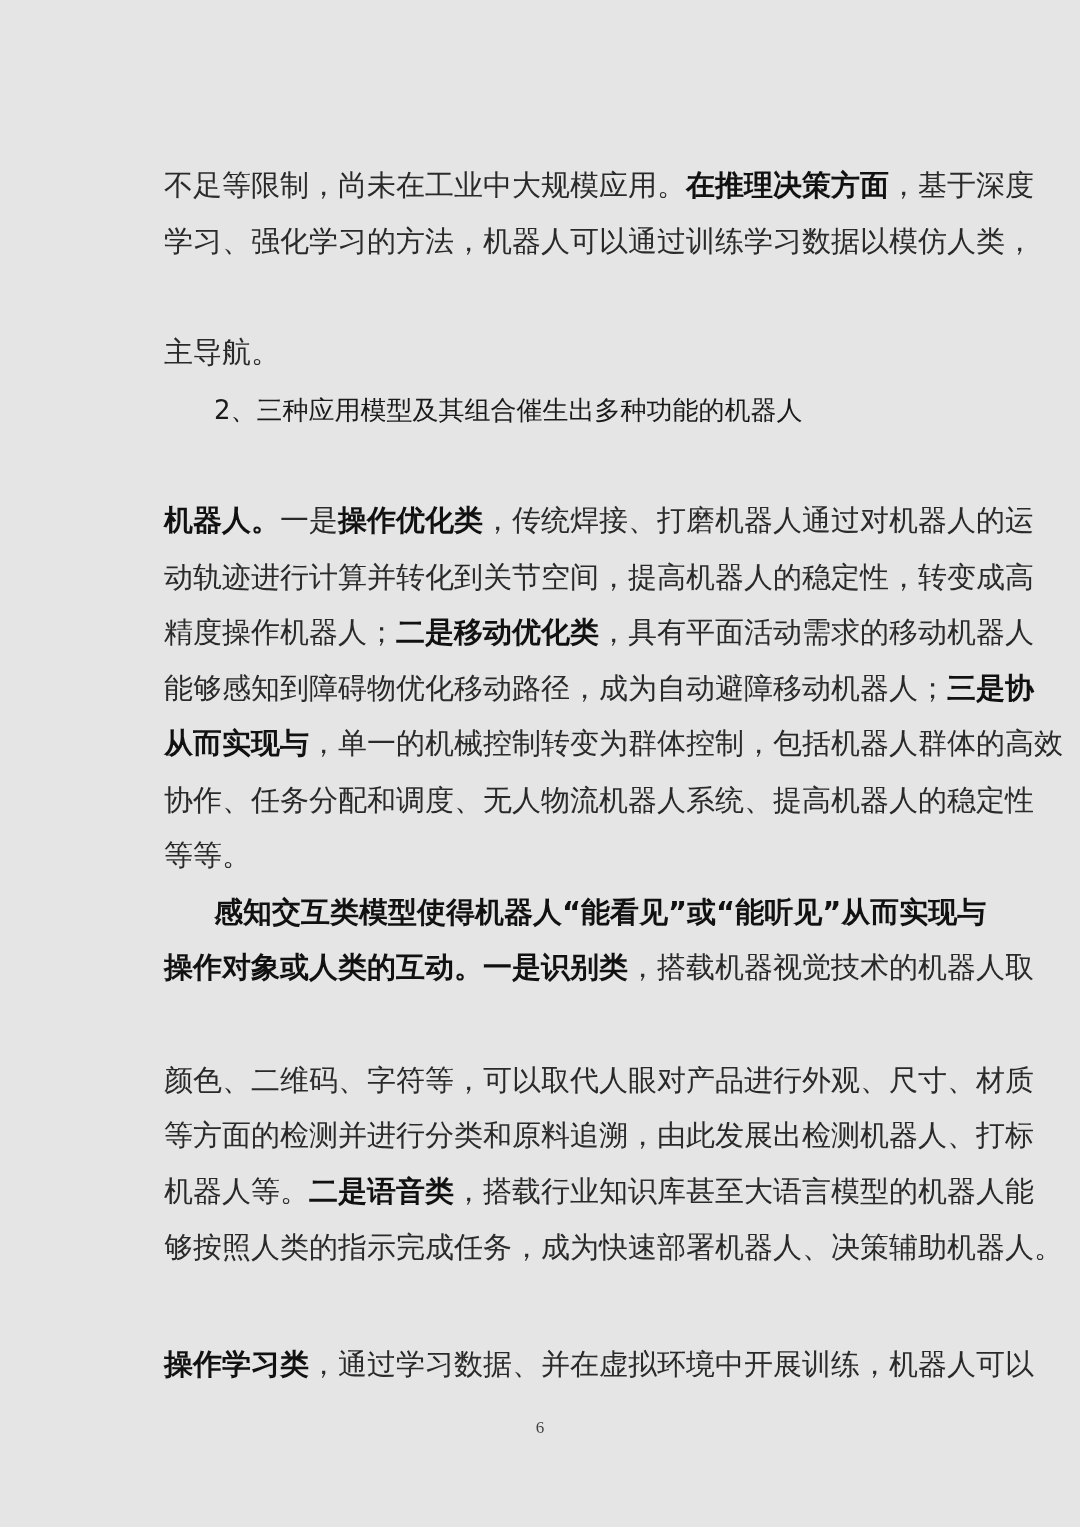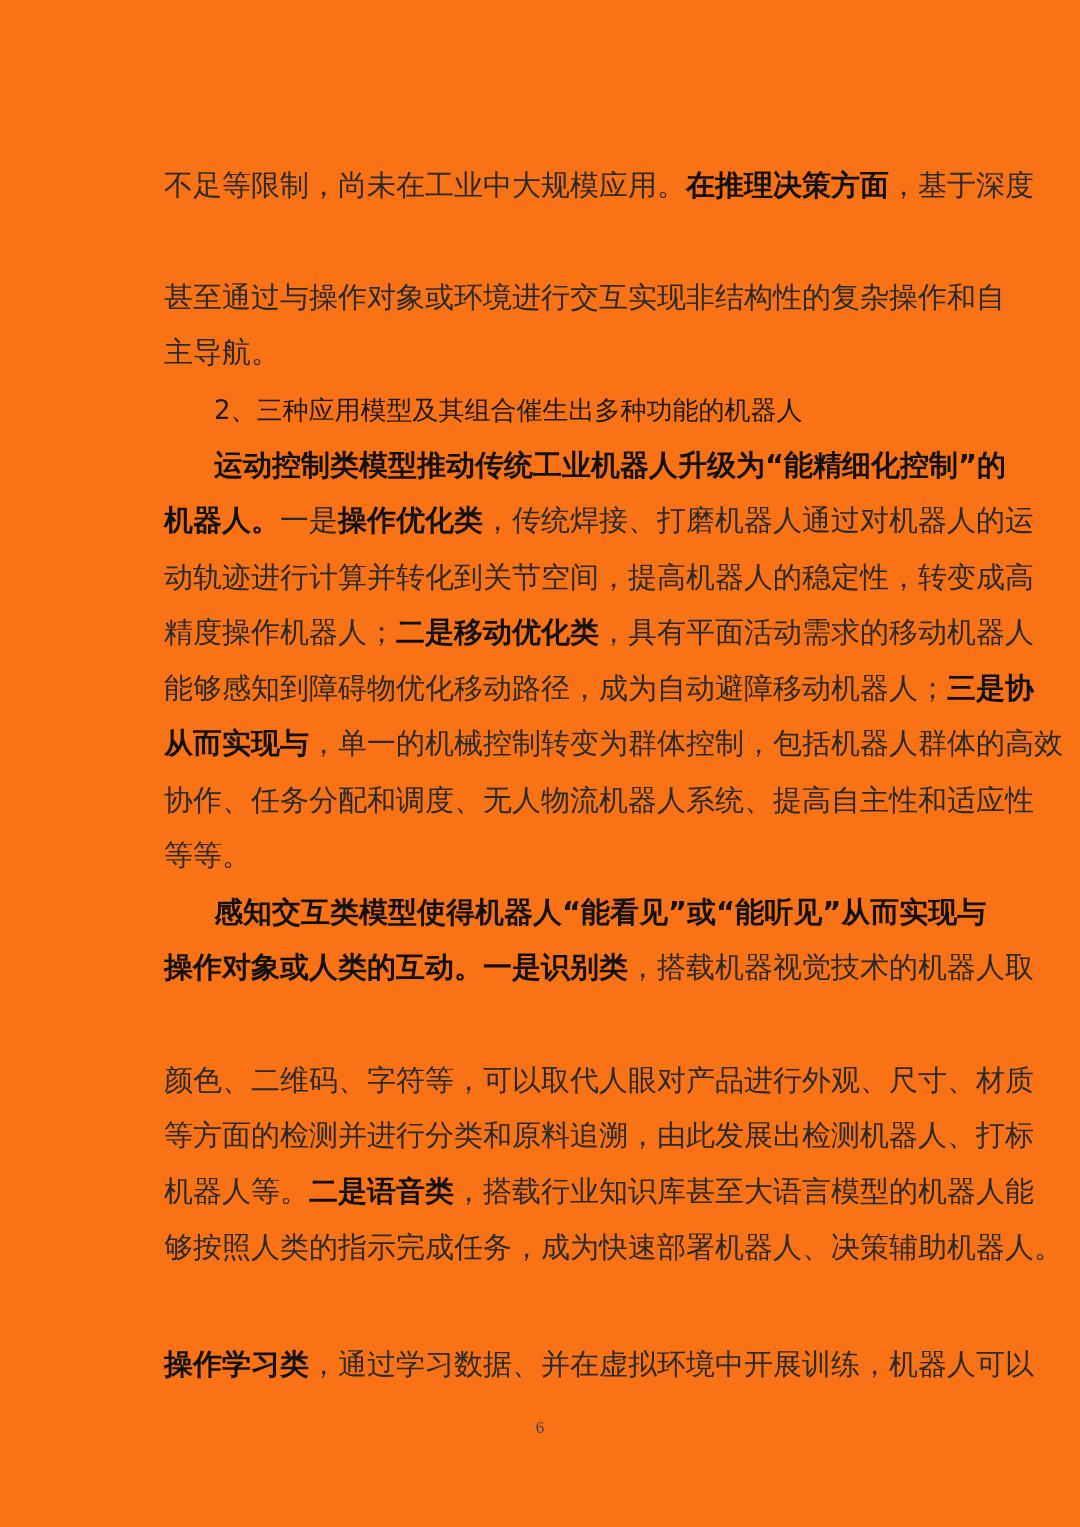--- a/index.html
+++ b/index.html
@@ -13,21 +13,21 @@
       position: relative;
       overflow: hidden;
       font-family: "DejaVu Serif", "Liberation Serif", serif;
       color: #222;
     }
     .page {
       position: absolute;
       left: 0; top: 0;
       width: 1080px;
       height: 1527px;
-      background: #f97316;
+      background: #e5e5e5;
     }
     .line {
       position: absolute;
       left: 164px;
       width: 752px;
       height: 40px;
       font-size: 29px;
       line-height: 40px;
       white-space: nowrap;
       text-align: justify;
@@ -63,32 +63,31 @@
       color: #444;
       font-family: "Liberation Serif", serif;
     }
   </style>
 </head>
 <body>
 
 <div class="page">
 
   <div class="line" style="top:165px"><span>不足等限制，尚未在工业中大规模应用。</span><span class="b">在推理决策方面</span><span>，基于深度</span></div>
-  <div class="line" style="top:277px"><span>甚至通过与操作对象或环境进行交互实现非结构性的复杂操作和自</span></div>
+  <div class="line" style="top:221px"><span>学习、强化学习的方法，机器人可以通过训练学习数据以模仿人类，</span></div>
   <div class="line last" style="top:332px"><span>主导航。</span></div>
 
   <div class="heading" style="top:390px">2、三种应用模型及其组合催生出多种功能的机器人</div>
 
-  <div class="line indent" style="top:445px"><span class="b">运动控制类模型推动传统工业机器人升级为“能精细化控制”的</span></div>
   <div class="line" style="top:500px"><span class="b">机器人。</span><span>一是</span><span class="b">操作优化类</span><span>，传统焊接、打磨机器人通过对机器人的运</span></div>
   <div class="line" style="top:557px"><span>动轨迹进行计算并转化到关节空间，提高机器人的稳定性，转变成高</span></div>
   <div class="line" style="top:612px"><span>精度操作机器人；</span><span class="b">二是移动优化类</span><span>，具有平面活动需求的移动机器人</span></div>
   <div class="line" style="top:668px"><span>能够感知到障碍物优化移动路径，成为自动避障移动机器人；</span><span class="b">三是协</span></div>
   <div class="line" style="top:723px"><span class="b">从而实现与</span><span>，单一的机械控制转变为群体控制，包括机器人群体的高效</span></div>
-  <div class="line" style="top:780px"><span>协作、任务分配和调度、无人物流机器人系统、提高自主性和适应性</span></div>
+  <div class="line" style="top:780px"><span>协作、任务分配和调度、无人物流机器人系统、提高机器人的稳定性</span></div>
   <div class="line indent" style="top:892px"><span class="b">感知交互类模型使得机器人“能看见”或“能听见”从而实现与</span></div>
 
   <div class="line last" style="top:835px"><span>等等。</span></div>
   <div class="line" style="top:947px"><span class="b">操作对象或人类的互动。一是识别类</span><span>，搭载机器视觉技术的机器人取</span></div>
   <div class="line" style="top:1060px"><span>颜色、二维码、字符等，可以取代人眼对产品进行外观、尺寸、材质</span></div>
   <div class="line" style="top:1115px"><span>等方面的检测并进行分类和原料追溯，由此发展出检测机器人、打标</span></div>
   <div class="line" style="top:1171px"><span>机器人等。</span><span class="b">二是语音类</span><span>，搭载行业知识库甚至大语言模型的机器人能</span></div>
   <div class="line" style="top:1227px"><span>够按照人类的指示完成任务，成为快速部署机器人、决策辅助机器人。</span></div>
 
   <div class="line" style="top:1344px"><span class="b">操作学习类</span><span>，通过学习数据、并在虚拟环境中开展训练，机器人可以</span></div>

